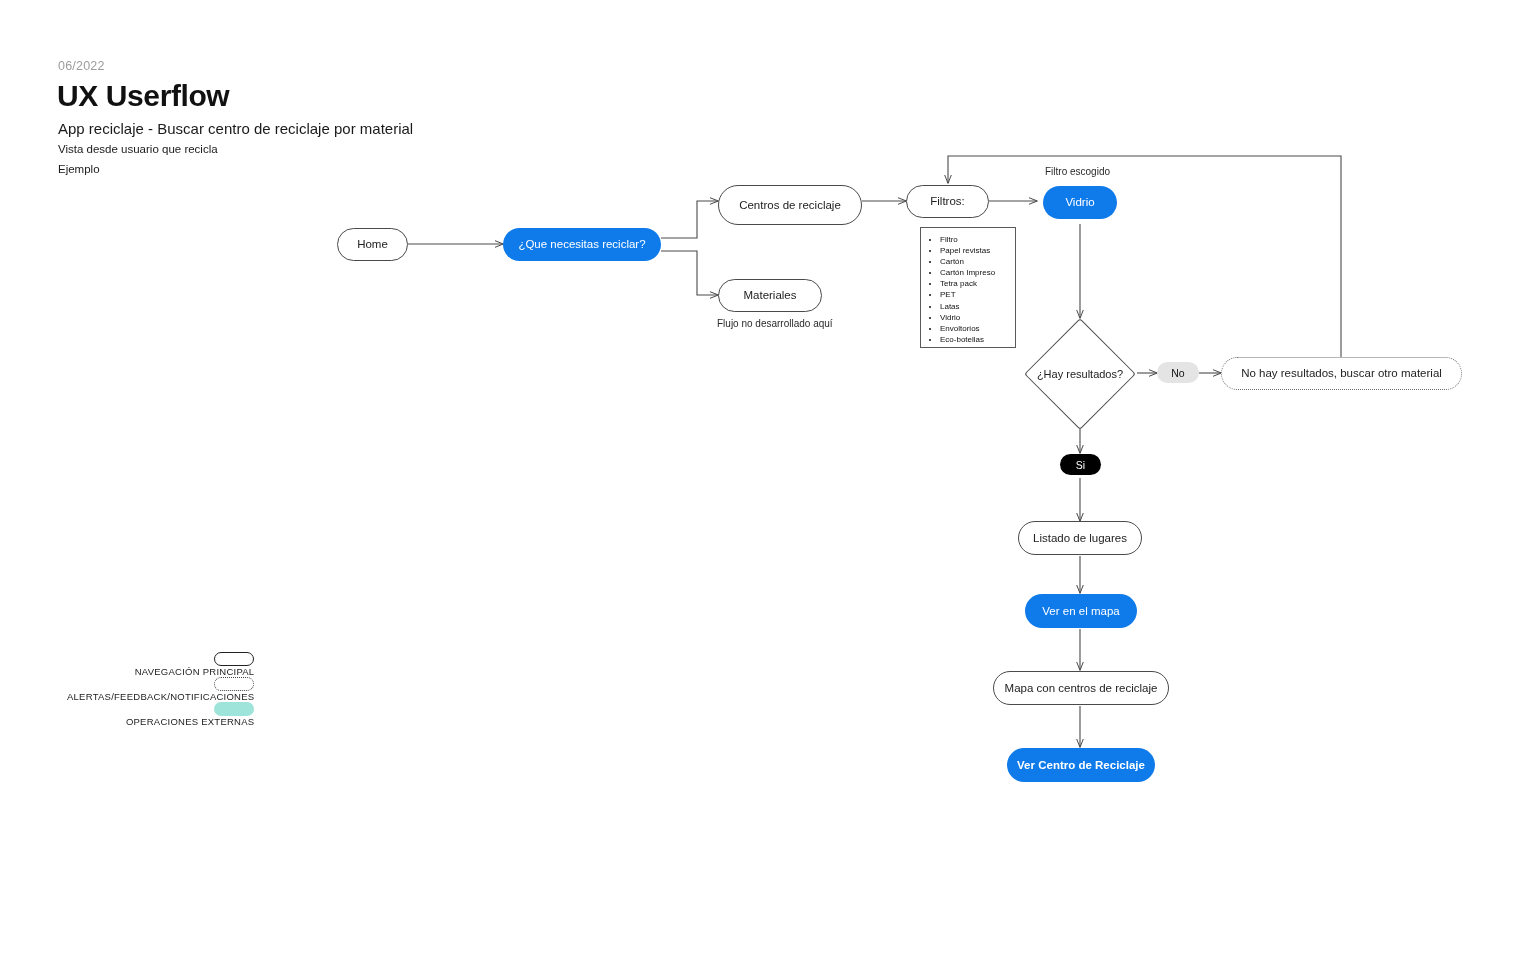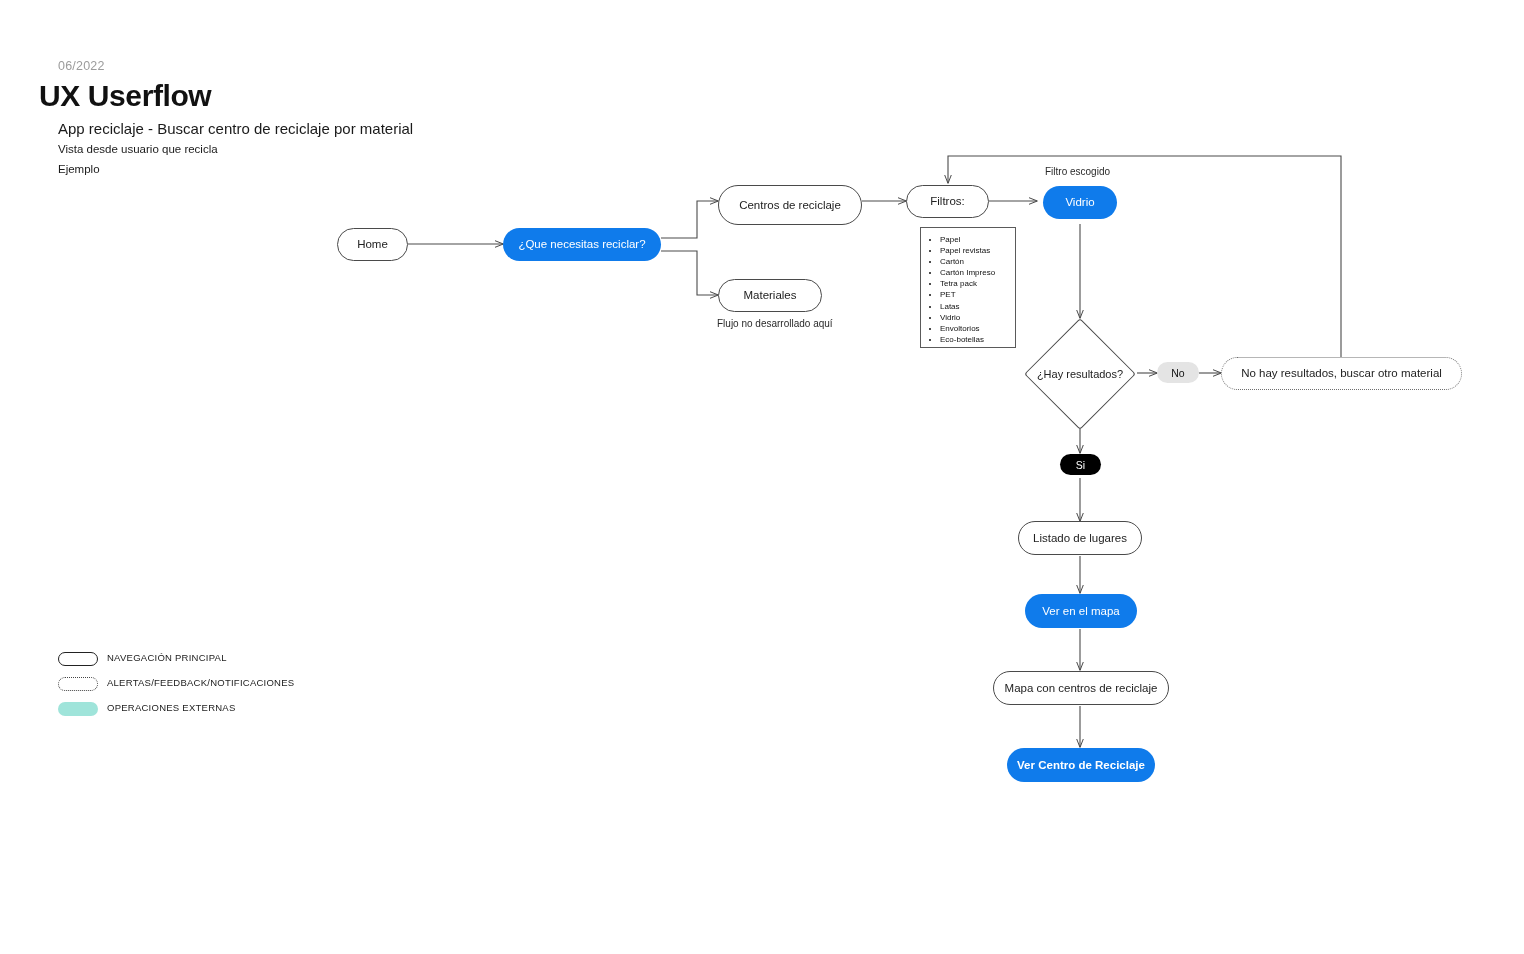--- a/index.html
+++ b/index.html
@@ -7,21 +7,21 @@
     width:1524px;height:954px;position:relative;overflow:hidden;
     font-family:"Liberation Sans","DejaVu Sans",sans-serif;
     color:#1a1a1a;
     -webkit-font-smoothing:antialiased;
   }
   #canvas{position:absolute;inset:0;}
   svg#edges{position:absolute;left:0;top:0;width:1524px;height:954px;pointer-events:none;}
 
   
   .hdr-date{position:absolute;left:58px;top:59px;font-size:12.5px;color:#9c9c9c;letter-spacing:.2px;}
-  .hdr-title{position:absolute;left:39px;top:79px;font-size:30px;font-weight:bold;letter-spacing:-.4px;color:#111;}
+  .hdr-title{position:absolute;left:57px;top:79px;font-size:30px;font-weight:bold;letter-spacing:-.4px;color:#111;}
   .hdr-sub{position:absolute;left:58px;top:120px;font-size:15px;color:#1a1a1a;}
   .hdr-note1{position:absolute;left:58px;top:143px;font-size:11.5px;color:#1a1a1a;}
   .hdr-note2{position:absolute;left:58px;top:163px;font-size:11.5px;color:#1a1a1a;}
 
   
   .spec{position:absolute;left:58px;top:294px;font-size:9.5px;line-height:12.6px;color:#e2e2e2;white-space:pre-line;}
 
   
   .node{position:absolute;box-sizing:border-box;display:flex;align-items:center;justify-content:center;
         text-align:center;font-size:11.5px;line-height:1.25;}
@@ -48,21 +48,21 @@
   
   .diamond{position:absolute;left:1023px;top:320px;width:114px;height:107px;}
   .diamond .dshape{position:absolute;left:50%;top:50%;width:77px;height:77px;
                    transform:translate(-50%,-50%) rotate(45deg);
                    background:#fff;border:1px solid #4a4a4a;border-radius:3px;}
   .diamond .dtext{position:absolute;left:50%;top:50%;transform:translate(-50%,-50%);
                   font-size:11px;white-space:nowrap;color:#222;}
 
   
   #legend{position:absolute;left:58px;top:652px;}
-  .lg-row{display:flex;align-items:flex-start;height:25px;margin-bottom:0;}
+  .lg-row{display:flex;align-items:flex-end;height:25px;margin-bottom:0;flex-direction:column;}
   .lg-sw{width:40px;height:14px;border-radius:8px;box-sizing:border-box;flex:0 0 auto;}
   .lg-sw.nav{background:#fff;border:1px solid #222;}
   .lg-sw.alerta{background:#fff;border:1px dotted #444;}
   .lg-sw.accion{background:#0f7beb;}
   .lg-sw.ext{background:#9fe4da;}
   .lg-txt{margin-left:9px;font-size:9.5px;letter-spacing:.25px;color:#1c1c1c;white-space:nowrap;}
 </style>
 </head>
 <body>
 
@@ -120,21 +120,21 @@
   <div class="node screen" style="left:718px;top:185px;width:144px;height:40px;">Centros de reciclaje</div>
 
   <div class="node screen" style="left:718px;top:279px;width:104px;height:33px;">Materiales</div>
 
   <div class="lbl" style="left:717px;top:318px;">Flujo no desarrollado aquí</div>
 
   <div class="node screen" style="left:906px;top:185px;width:83px;height:33px;">Filtros:</div>
 
   <div class="matbox">
     <ul id="materials-ul">
-        <li>Papel</li>
+        <li>Filtro</li>
         <li>Papel revistas</li>
         <li>Cartón</li>
         <li>Cartón Impreso</li>
         <li>Tetra pack</li>
         <li>PET</li>
         <li>Latas</li>
         <li>Vidrio</li>
         <li>Envoltorios</li>
         <li>Eco-botellas</li>
       </ul>

